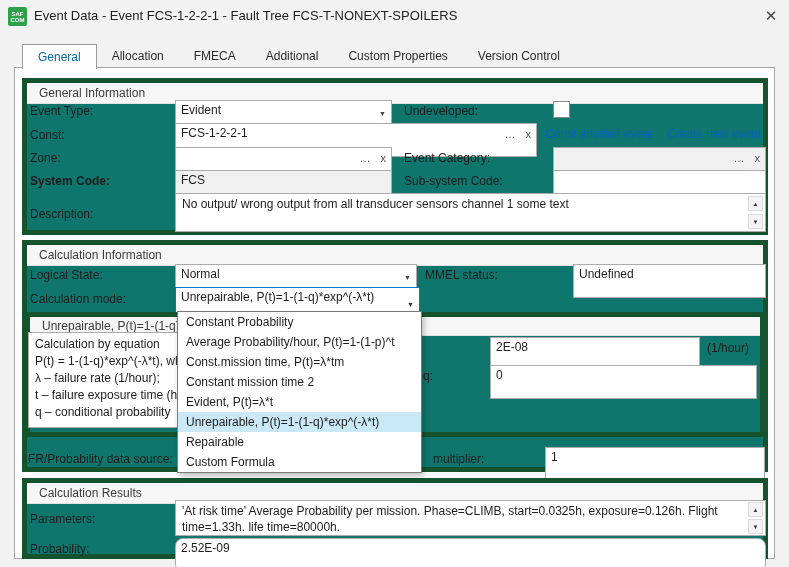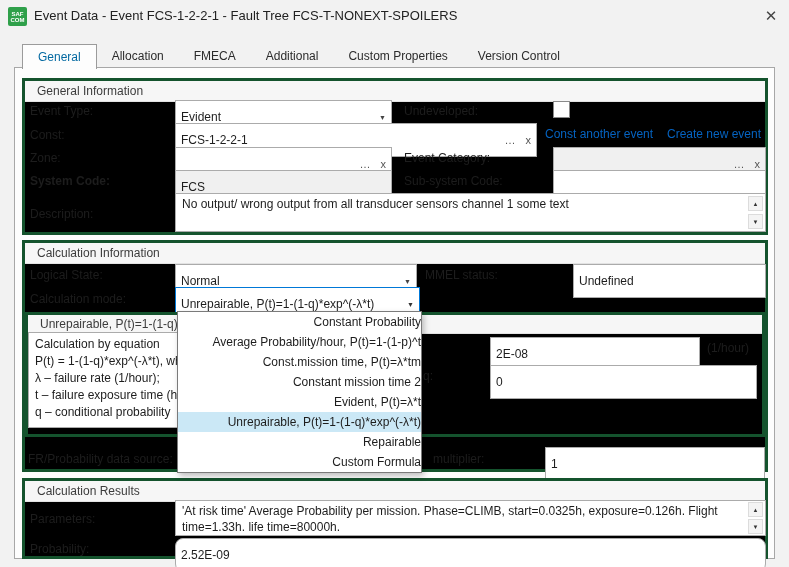--- a/index.html
+++ b/index.html
@@ -13,43 +13,43 @@
             align-items:center;justify-content:center;letter-spacing:0;}
   .title-text{left:34px;top:0;height:32px;line-height:32px;font-size:13px;color:#222;}
   .close-btn{left:758px;top:4px;width:26px;height:24px;text-align:center;line-height:24px;
              font-size:15px;color:#444;cursor:pointer;}
   
   .tabstrip{left:22px;top:44px;height:24px;display:flex;}
   .tab{padding:0 15px;height:24px;line-height:25px;color:#2b2b2b;cursor:pointer;}
   .tab.active{background:#fdfdfd;border:1px solid #9b9b9b;border-bottom:none;color:#0369a1;position:relative;z-index:3;}
   .page{left:14px;top:67px;width:761px;height:492px;background:#fdfdfd;border:1px solid #a7a7a7;}
   
-  .group{border:3px solid #14532d;background:#000000;}
+  .group{border:5px solid #14532d;background:#0f766e;}
   .group-title{height:20px;line-height:20px;padding-left:12px;color:#3c3c3c;
                background:#f6f6f6;border-bottom:1px solid #e2e2e2;}
   .lbl{line-height:14px;color:#1d1d1d;white-space:nowrap;}
   
-  .field{border:1px solid #ababab;background:#fff;display:flex;align-items:center;
+  .field{border:1px solid #ababab;background:#fff;display:flex;align-items:flex-end;
          padding:16px 5px;overflow:hidden;white-space:nowrap;}
   .field .val{flex:1 1 auto;overflow:hidden;}
   .field.readonly{background:#f0f0f0;}
   .dots{color:#555;font-size:11px;margin-left:6px;cursor:pointer;}
   .xbtn{color:#555;font-size:11px;margin-left:10px;cursor:pointer;}
   .combo .arrow{color:#444;font-size:7px;margin-left:6px;}
   .combo.focused{border:1px solid #0078d7;padding-right:0;}
   .combo.focused .arrowbox{width:17px;height:100%;background:#cfcfcf;border-left:1px solid #9a9a9a;
         display:flex;align-items:center;justify-content:center;color:#333;font-size:7px;margin-left:4px;}
   .checkbox{width:17px;height:17px;border:1px solid #8a8a8a;background:#fff;cursor:pointer;}
   .link{color:#0563c1;cursor:pointer;white-space:nowrap;}
   .multibox{border:1px solid #ababab;background:#fff;padding:2px 20px 2px 6px;line-height:16px;overflow:hidden;}
   .spin{width:15px;height:15px;background:#f4f4f4;border:1px solid #dcdcdc;font-size:6px;color:#333;
         display:flex;align-items:center;justify-content:center;cursor:pointer;}
   
   .dropdown{background:#fff;border:1px solid #7a7a7a;z-index:20;box-shadow:2px 3px 6px rgba(0,0,0,.25);}
-  .dd-item{height:20px;line-height:20px;padding-left:8px;white-space:nowrap;cursor:pointer;text-align:right;}
+  .dd-item{height:20px;line-height:20px;padding-left:8px;white-space:nowrap;cursor:pointer;}
   .dd-item.selected{background:#cbe8f6;}
   .eqbox{border:1px solid #ababab;background:#fff;padding:3px 6px;line-height:17px;overflow:hidden;white-space:nowrap;}
 </style>
 </head>
 <body>
 
 <div class="abs titlebar">
   <div class="abs app-icon">
     <span>SAF</span>
     <span>COM</span>

